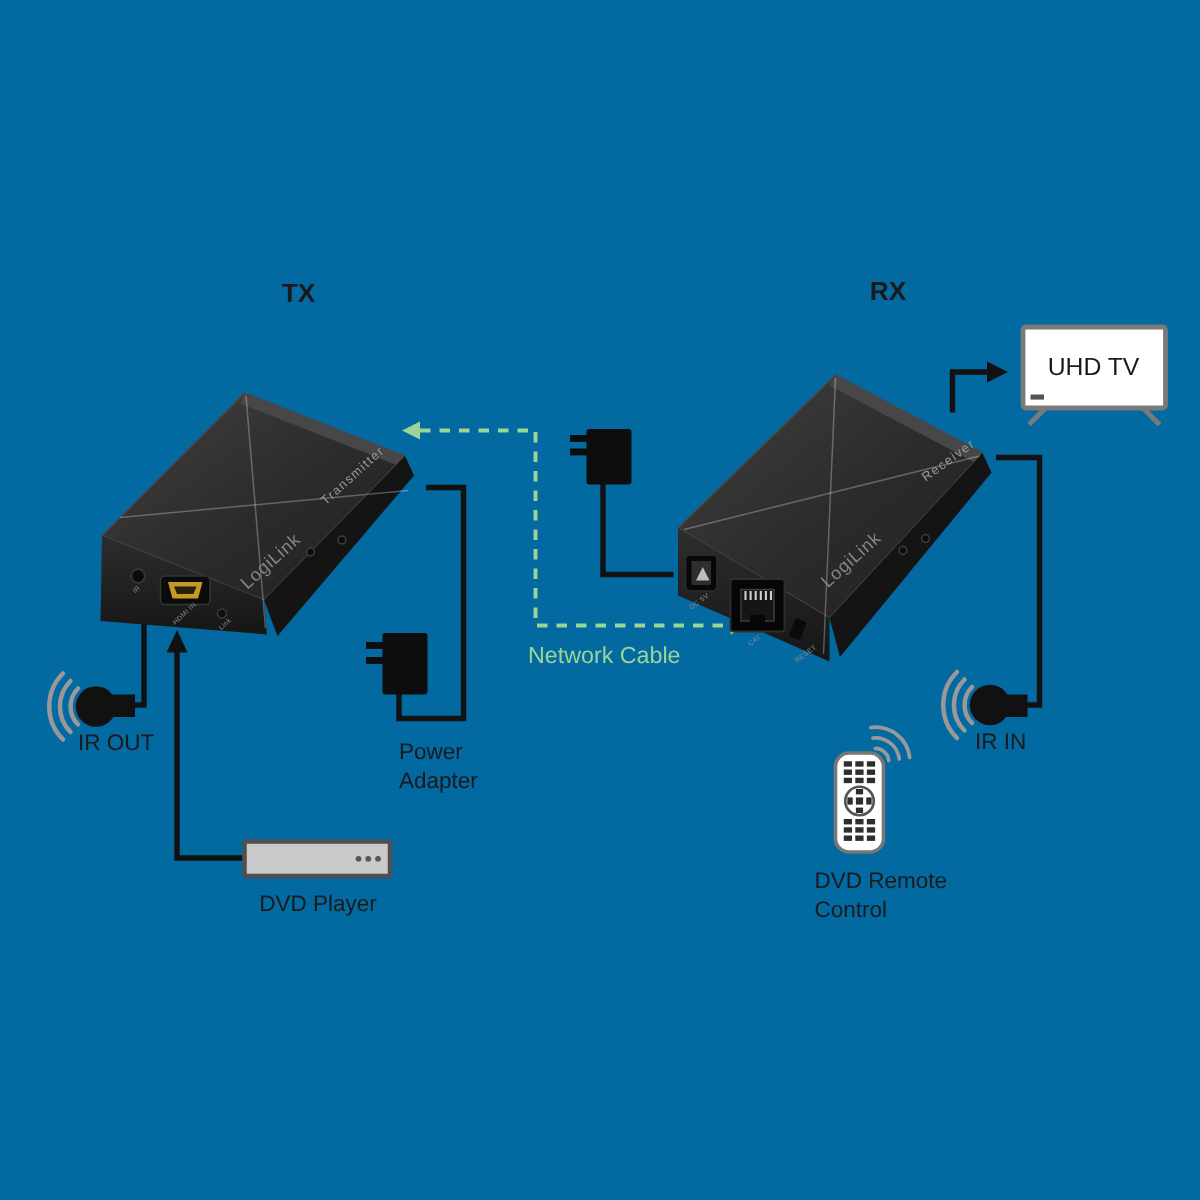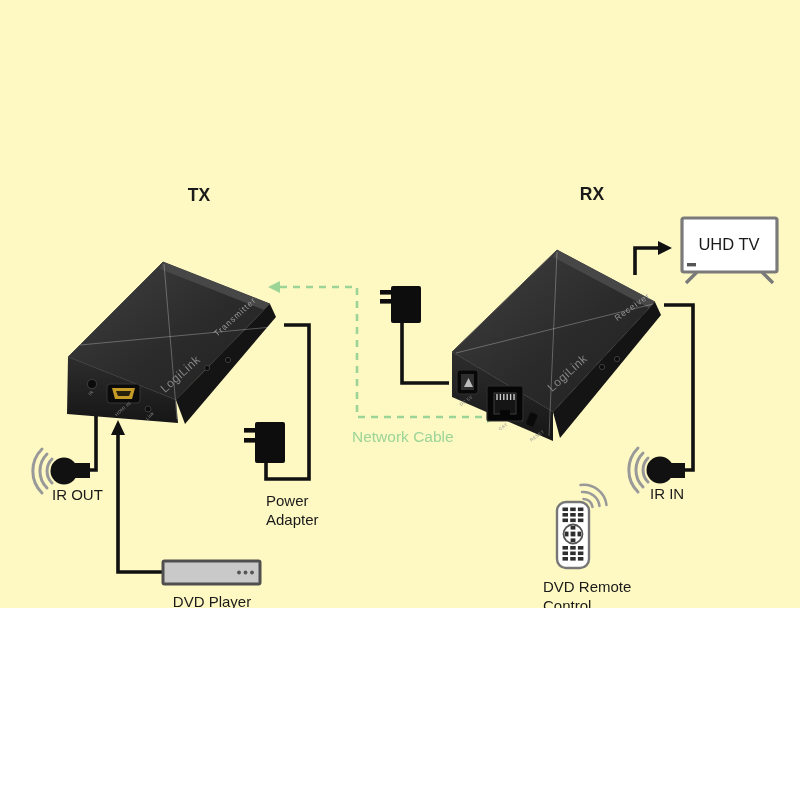--- a/index.html
+++ b/index.html
@@ -2,21 +2,21 @@
 <html style="--cable-green: #9cd497; --line-black: #111111; --accent-gray: #999999; --hdmi-gold: #c59b26;"><head>
 <meta charset="utf-8">
 <style>
   :root{
     --cable-green:#9cd497;
     --line-black:#111111;
     --accent-gray:#999999;
     --hdmi-gold:#c59b26;
   }
   html,body{margin:0;padding:0;background:#ffffff;}
-  .stage{width:800px;height:608px;position:relative;background:#fef9c3;overflow:hidden;}
+  .stage{width:800px;height:800px;position:relative;background:#0369a1;overflow:hidden;}
   svg{position:absolute;left:0;top:0;}
   text{font-family:"Liberation Sans",sans-serif;fill:#1a1a1a;}
   .heading{font-size:17.5px;font-weight:bold;}
   .lbl{font-size:15px;}
   .green-lbl{font-size:15.5px;fill:var(--cable-green);}
   .tiny-port-lbl{font-size:4.5px;fill:#8d8d8d;letter-spacing:.3px;}
   .box-side-lbl{font-size:8.5px;fill:#9a9a9a;letter-spacing:1px;}
   .box-brand-lbl{font-size:12px;fill:#858585;letter-spacing:.5px;}
   .tv-lbl{font-size:16.5px;}
   .cable{stroke:var(--line-black);stroke-width:3.6;fill:none;}

